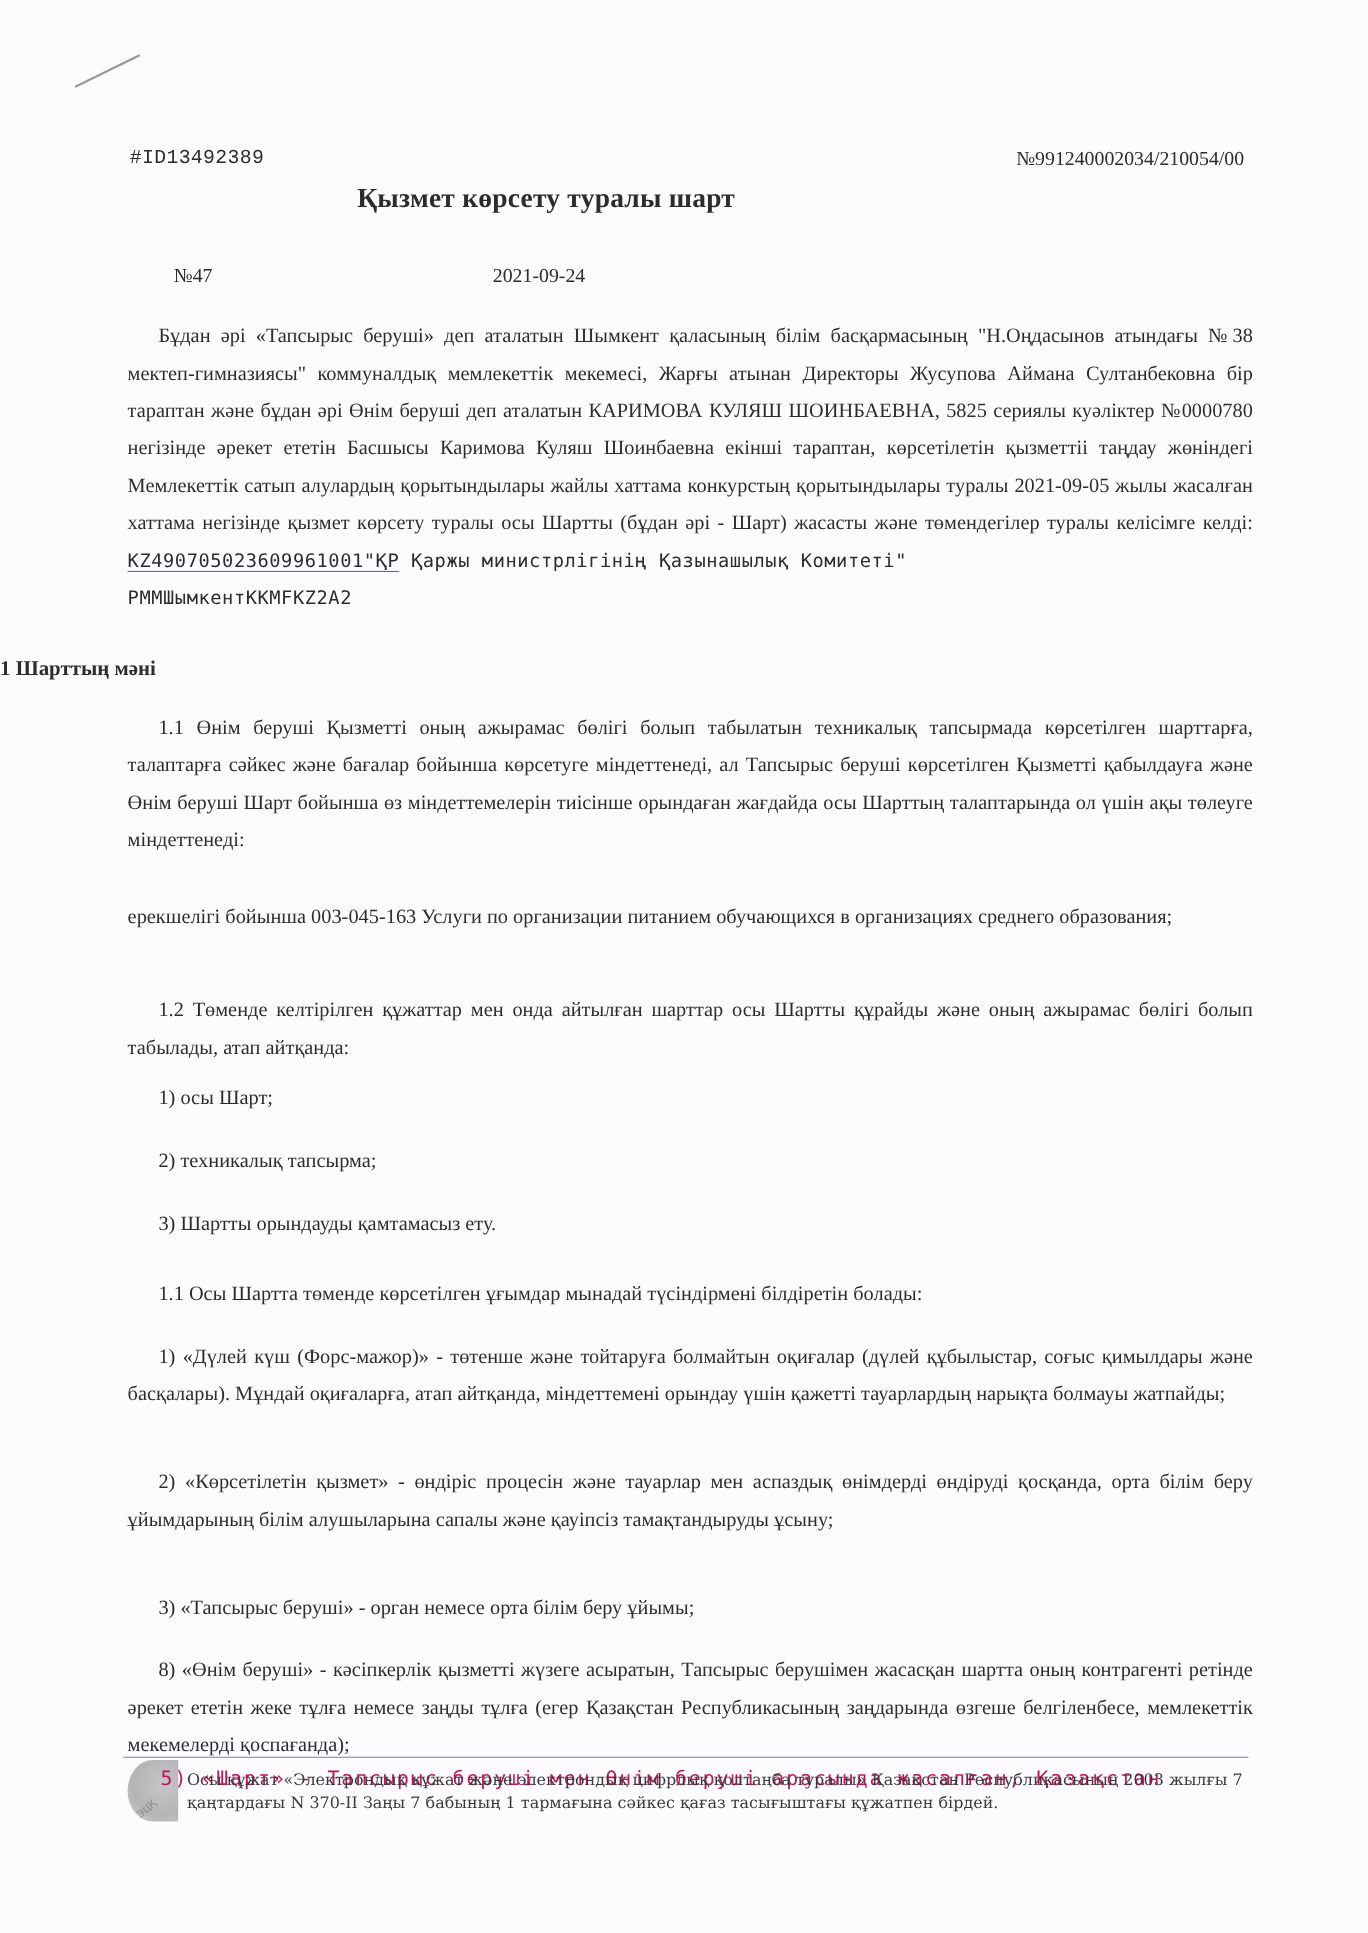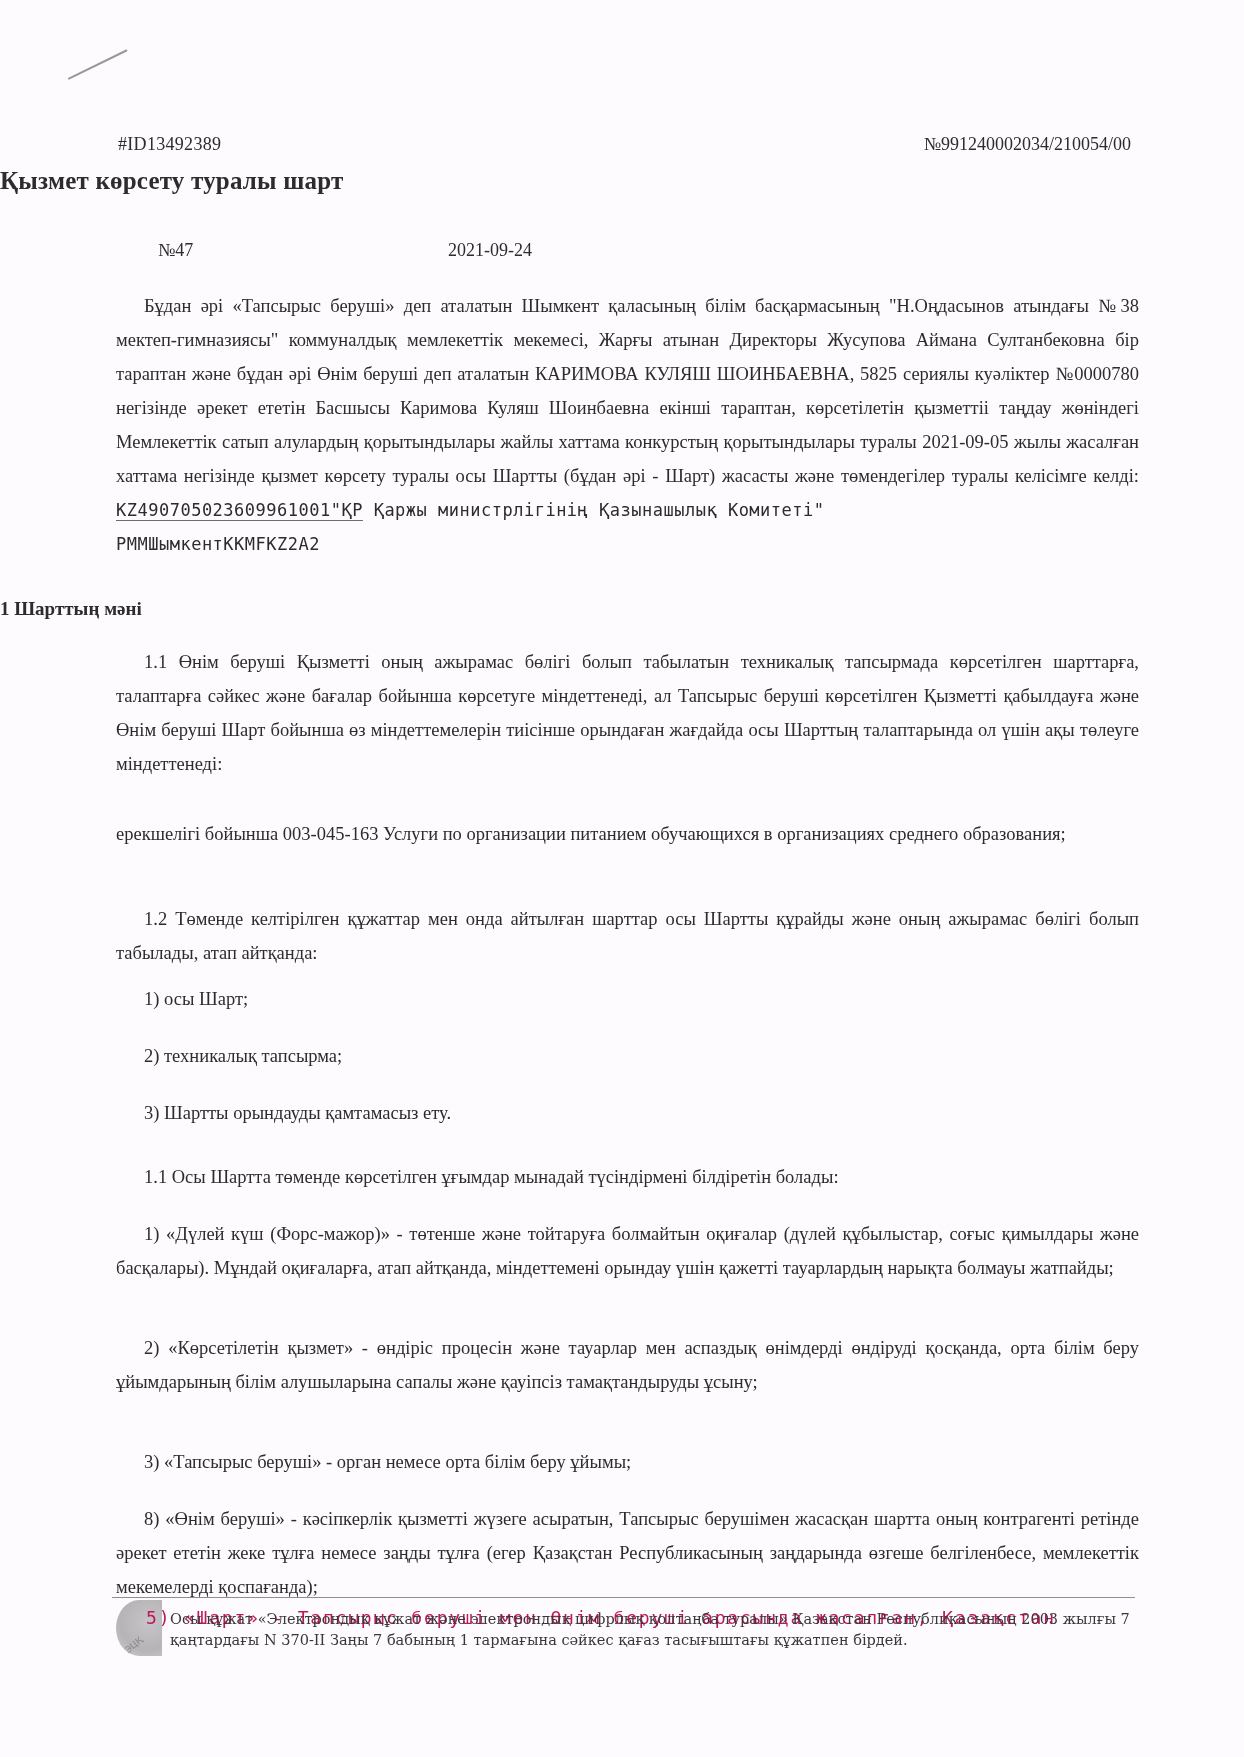--- a/index.html
+++ b/index.html
@@ -10,32 +10,32 @@
       overflow: hidden;
       font-family: "Liberation Serif", "DejaVu Serif", serif;
       color: #2e2b2e;
     }
     .pen-mark {
       position: absolute; left: 68px; top: 78px;
       width: 66px; height: 2px; background: #9a979a;
       transform: rotate(-26deg); transform-origin: left center;
       border-radius: 1px;
     }
-    .mono { font-family: Liberation Serif, serif; }
+    .mono { font-family: Liberation Mono, monospace; }
     .hdr-left {
       position: absolute; left: 118px; top: 134px;
       font-size: 18px; letter-spacing: 0.3px;
     }
     .hdr-right {
       position: absolute; right: 113px; top: 134px;
       font-size: 18px;
     }
     .title {
       position: absolute; left: 0; width: 993px; top: 167px;
-      font-size: 25px; font-weight: bold;
+      text-align: center; font-size: 25px; font-weight: bold;
       letter-spacing: 0.2px;
     }
     .meta-num { position: absolute; left: 158px; top: 240px; font-size: 18px; }
     .meta-date { position: absolute; left: 448px; top: 240px; font-size: 18px; }
     .indent { text-indent: 28px; }
     .p-block { position: absolute; left: 116px; width: 1023px; font-size: 18.5px; line-height: 34px; text-align: justify; }
     .account { font-family: "DejaVu Sans Mono", "Liberation Mono", monospace; font-size: 17px; letter-spacing: 0.5px; }
     .account-num {
       text-decoration: underline;
       text-decoration-color: #6b6a78;

